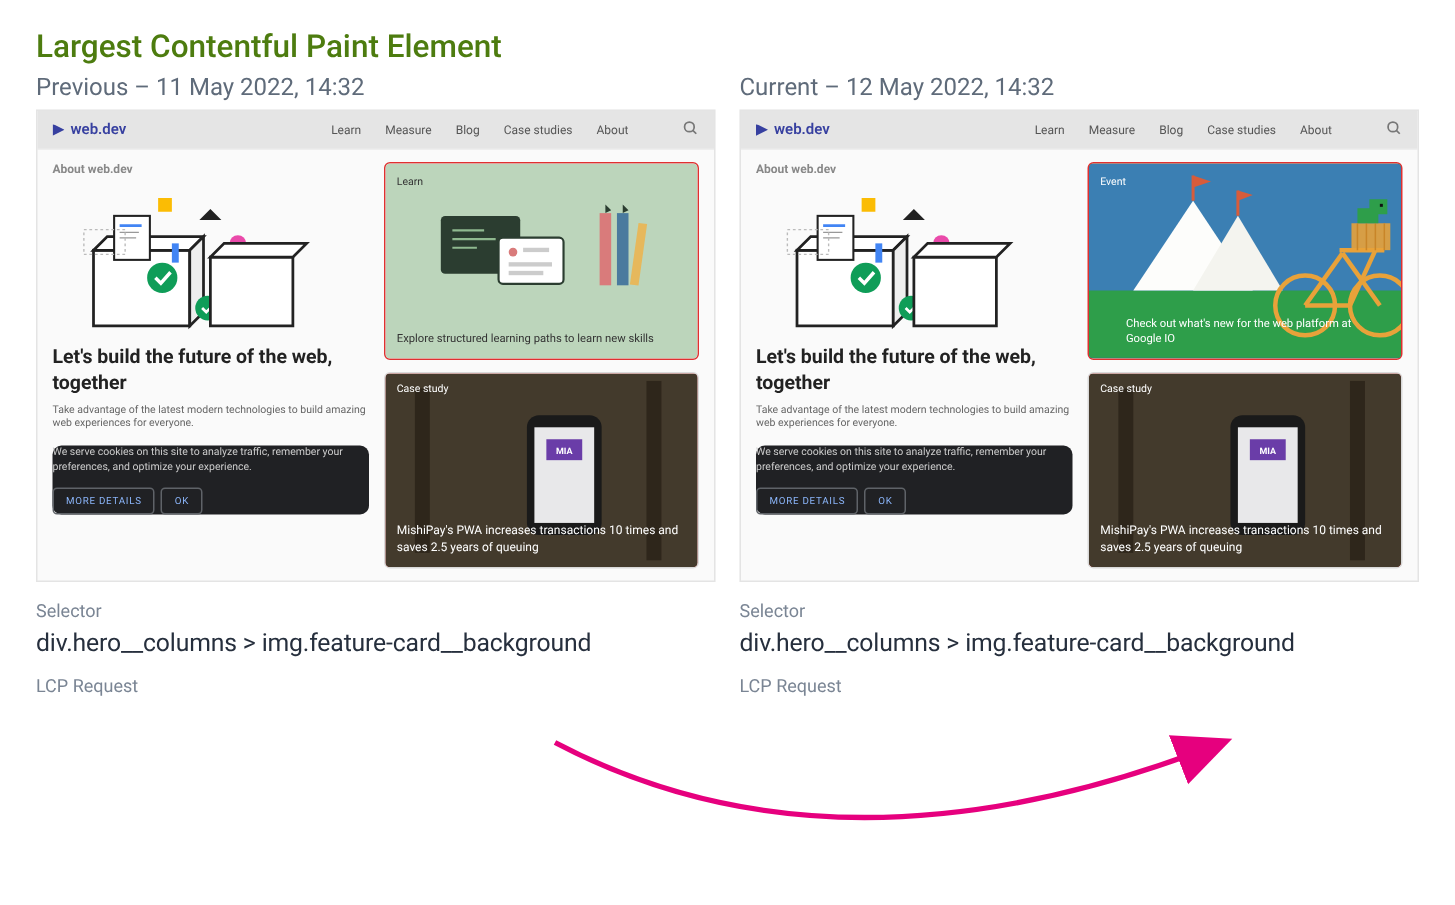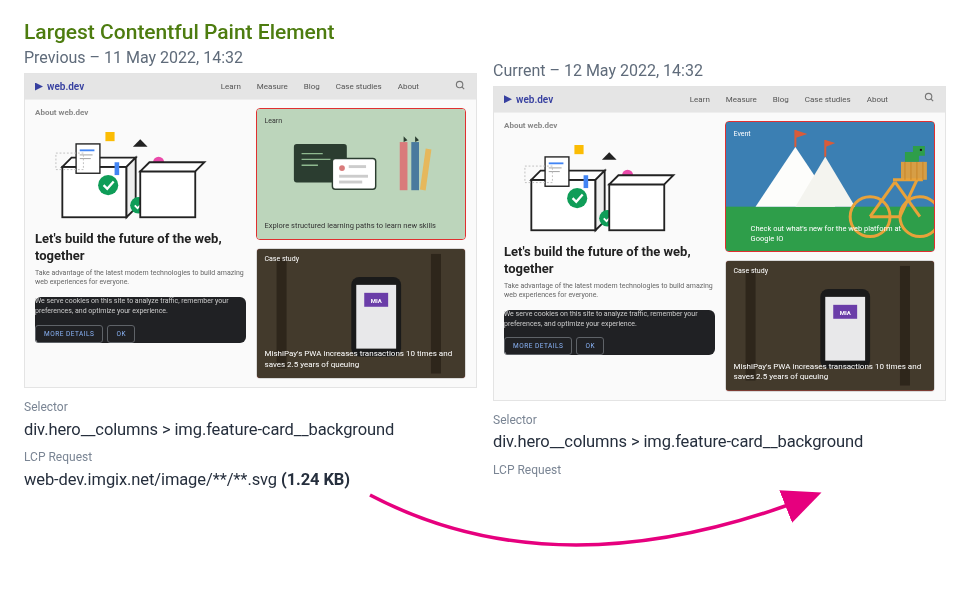--- a/index.html
+++ b/index.html
@@ -162,23 +162,20 @@
             </div>
           </div>
         </div>
       </div>
     </div>
 
     <div class="info">
       <div class="info-lbl">Selector</div>
       <div class="info-val">div.hero__columns &gt; img.feature-card__background</div>
       <div class="info-lbl" style="margin-top:6px">LCP Request</div>
-      <div class="info-val">
-        <span>web-dev.imgix.net/image/**/**.svg </span><strong>(1.24 KB)</strong>
-      </div>
     </div>
   </div>
 
   <div class="pane">
     <div class="pane-header">Current – 12 May 2022, 14:32</div>
 
     <div class="shot">
       <div class="shot-nav">
         <div class="shot-logo">
           <span class="shot-logo-dot"></span>

